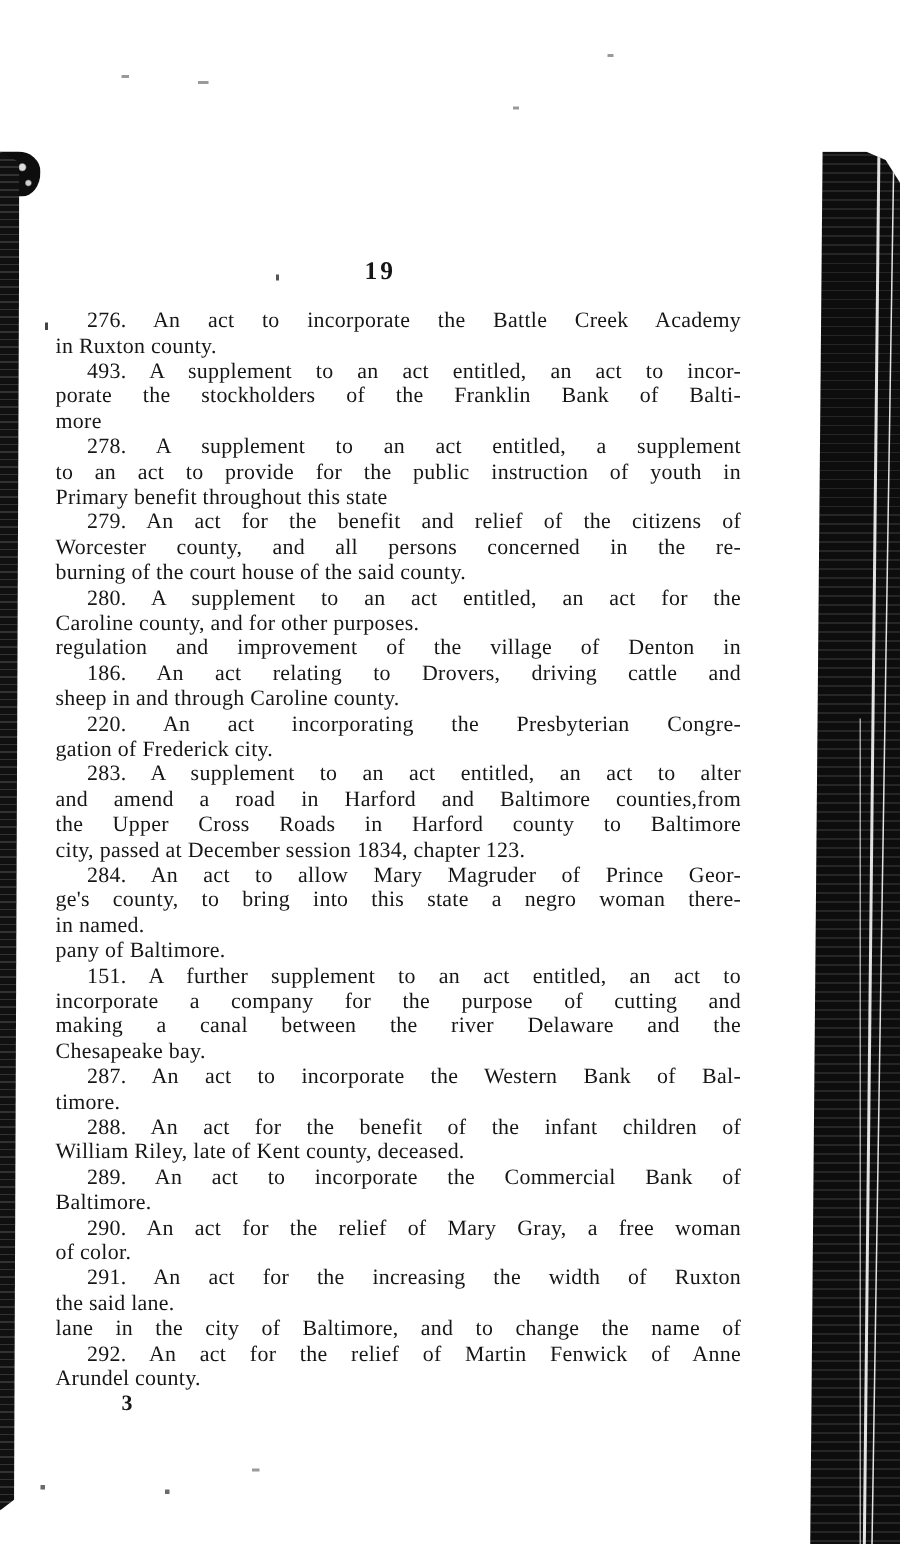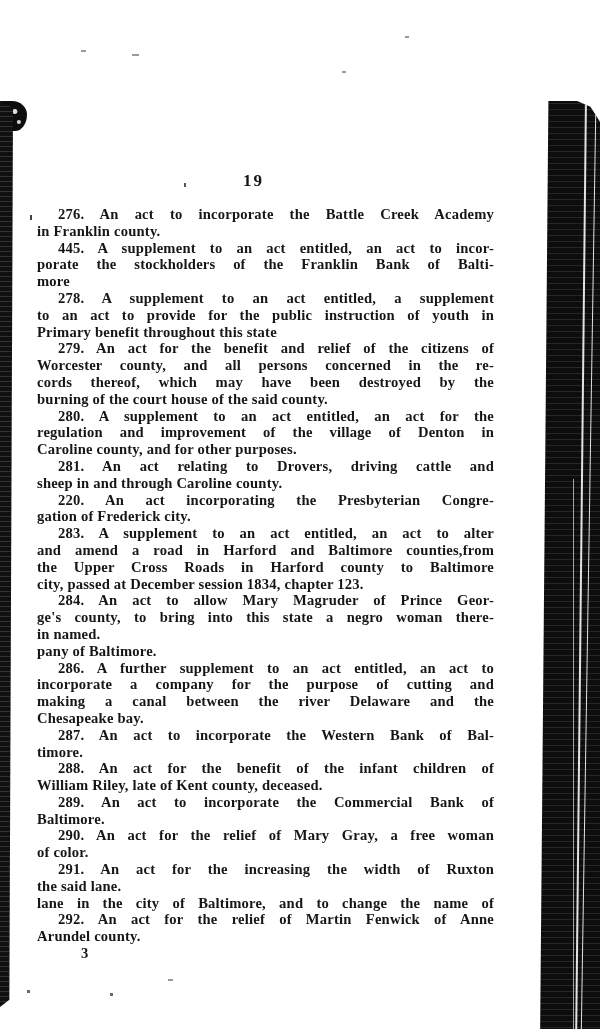--- a/index.html
+++ b/index.html
@@ -73,21 +73,21 @@
   .page-number {
     text-align: center;
     font-weight: 700;
     font-size: 17px;
     line-height: 22px;
     letter-spacing: 2px;
     margin: 0 24px 14px 0;
   }
   .entry { margin: 0; }
   .entry .line {
-    font-weight: 700;
+    font-weight: 400;
     font-size: 14.6px;
     line-height: 16.8px;
     letter-spacing: 0.2px;
     white-space: normal;
   }
   .entry .line.first { padding-left: 21px; }
   .entry .line.just { text-align: justify; text-align-last: justify; }
   .signature {
     font-weight: 700;
     font-size: 14.6px;
@@ -115,45 +115,44 @@
   <div class="speck k6"></div>
   <div class="speck k7"></div>
   <div class="speck k8"></div>
   <div class="speck k9"></div>
 
   <div class="content">
     <div class="page-number">19</div>
     <div>
         <div class="entry">
           <div class="line first just">276. An act to incorporate the Battle Creek Academy</div>
-          <div class="line">in Franklin county.</div>
-        </div>
-        <div class="entry">
-          <div class="line first just">445. A supplement to an act entitled, an act to incor-</div>
+          <div class="line">in Ruxton county.</div>
+        </div>
+        <div class="entry">
+          <div class="line first just">493. A supplement to an act entitled, an act to incor-</div>
           <div class="line just">porate the stockholders of the Franklin Bank of Balti-</div>
           <div class="line">more</div>
         </div>
         <div class="entry">
           <div class="line first just">278. A supplement to an act entitled, a supplement</div>
           <div class="line just">to an act to provide for the public instruction of youth in</div>
           <div class="line">Primary benefit throughout this state</div>
         </div>
         <div class="entry">
           <div class="line first just">279. An act for the benefit and relief of the citizens of</div>
           <div class="line just">Worcester county, and all persons concerned in the re-</div>
-          <div class="line just">cords thereof, which may have been destroyed by the</div>
           <div class="line">burning of the court house of the said county.</div>
         </div>
         <div class="entry">
           <div class="line first just">280. A supplement to an act entitled, an act for the</div>
+          <div class="line">Caroline county, and for other purposes.</div>
           <div class="line just">regulation and improvement of the village of Denton in</div>
-          <div class="line">Caroline county, and for other purposes.</div>
-        </div>
-        <div class="entry">
-          <div class="line first just">281. An act relating to Drovers, driving cattle and</div>
+        </div>
+        <div class="entry">
+          <div class="line first just">186. An act relating to Drovers, driving cattle and</div>
           <div class="line">sheep in and through Caroline county.</div>
         </div>
         <div class="entry">
           <div class="line first just">220. An act incorporating the Presbyterian Congre-</div>
           <div class="line">gation of Frederick city.</div>
         </div>
         <div class="entry">
           <div class="line first just">283. A supplement to an act entitled, an act to alter</div>
           <div class="line just">and amend a road in Harford and Baltimore counties,from</div>
           <div class="line just">the Upper Cross Roads in Harford county to Baltimore</div>
@@ -161,21 +160,21 @@
         </div>
         <div class="entry">
           <div class="line first just">284. An act to allow Mary Magruder of Prince Geor-</div>
           <div class="line just">ge's county, to bring into this state a negro woman there-</div>
           <div class="line">in named.</div>
         </div>
         <div class="entry">
           <div class="line">pany of Baltimore.</div>
         </div>
         <div class="entry">
-          <div class="line first just">286. A further supplement to an act entitled, an act to</div>
+          <div class="line first just">151. A further supplement to an act entitled, an act to</div>
           <div class="line just">incorporate a company for the purpose of cutting and</div>
           <div class="line just">making a canal between the river Delaware and the</div>
           <div class="line">Chesapeake bay.</div>
         </div>
         <div class="entry">
           <div class="line first just">287. An act to incorporate the Western Bank of Bal-</div>
           <div class="line">timore.</div>
         </div>
         <div class="entry">
           <div class="line first just">288. An act for the benefit of the infant children of</div>

